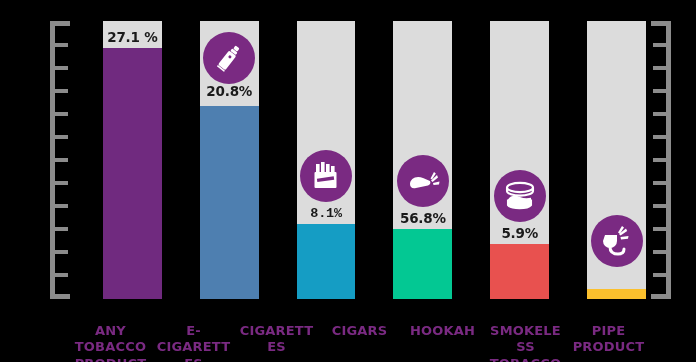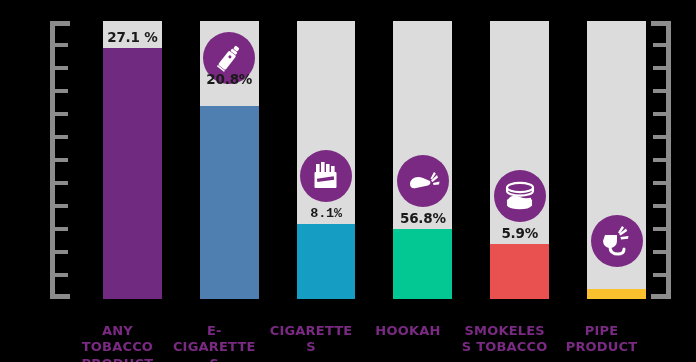--- a/index.html
+++ b/index.html
@@ -186,21 +186,21 @@
         <svg width="40" height="40" viewBox="0 0 40 40">
           <g transform="rotate(38 20 20)">
             <rect x="17.5" y="6" width="5" height="4" rx="1.2" fill="#ffffff"></rect>
             <rect x="16.6" y="10.5" width="6.8" height="3" rx="1" fill="#ffffff"></rect>
             <rect x="15.4" y="14" width="9.2" height="18" rx="1.6" fill="#ffffff"></rect>
             <rect x="15.4" y="32.4" width="9.2" height="1.6" rx="0.6" fill="#ffffff"></rect>
             <circle cx="20" cy="18.5" r="1.5" fill="#7a2a82"></circle>
           </g>
         </svg>
       </div>
-      <div class="bar-value" style="bottom: 212px;">20.8%</div>
+      <div class="bar-value" style="bottom: 200px;">20.8%</div>
       <div class="bar-fill" style="height: 193px; background: rgb(78, 127, 176);"></div>
     </div>
 
     <div class="bar-column">
       <div class="bar-icon" style="bottom: 97px;">
         <svg width="36" height="36" viewBox="0 0 36 36">
           <rect x="8" y="6" width="3.6" height="10" fill="#ffffff"></rect>
           <rect x="13" y="4" width="3.6" height="12" fill="#ffffff"></rect>
           <rect x="18" y="6" width="3.6" height="10" fill="#ffffff"></rect>
           <rect x="23" y="8" width="3.6" height="8" fill="#ffffff"></rect>
@@ -251,18 +251,19 @@
       </div>
       <div class="bar-fill" style="height: 10px; background: rgb(251, 192, 45);"></div>
     </div>
 
   </div>
 
   <div id="labels">
     <div class="cat-label">ANY TOBACCO PRODUCT</div>
     <div class="cat-label">E-CIGARETTES</div>
     <div class="cat-label">CIGARETTES</div>
+    <div class="cat-label">CIGARS</div>
     <div class="cat-label">HOOKAH</div>
     <div class="cat-label">SMOKELESS TOBACCO</div>
     <div class="cat-label">PIPE PRODUCT</div>
   </div>
 
 </div>
 
 </body></html>

